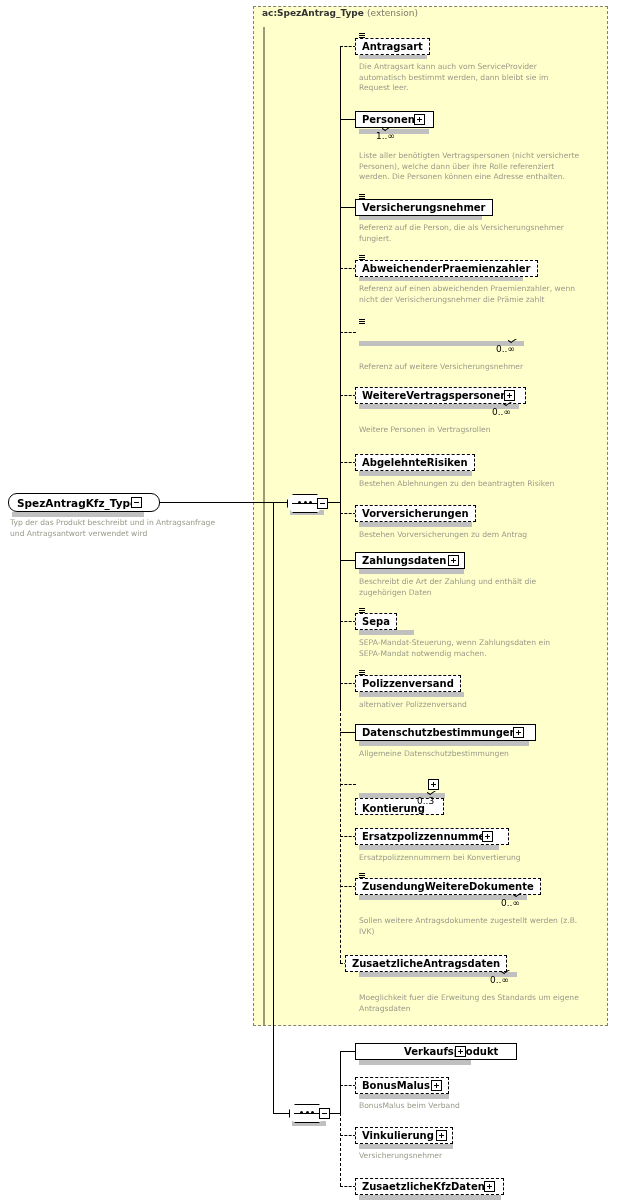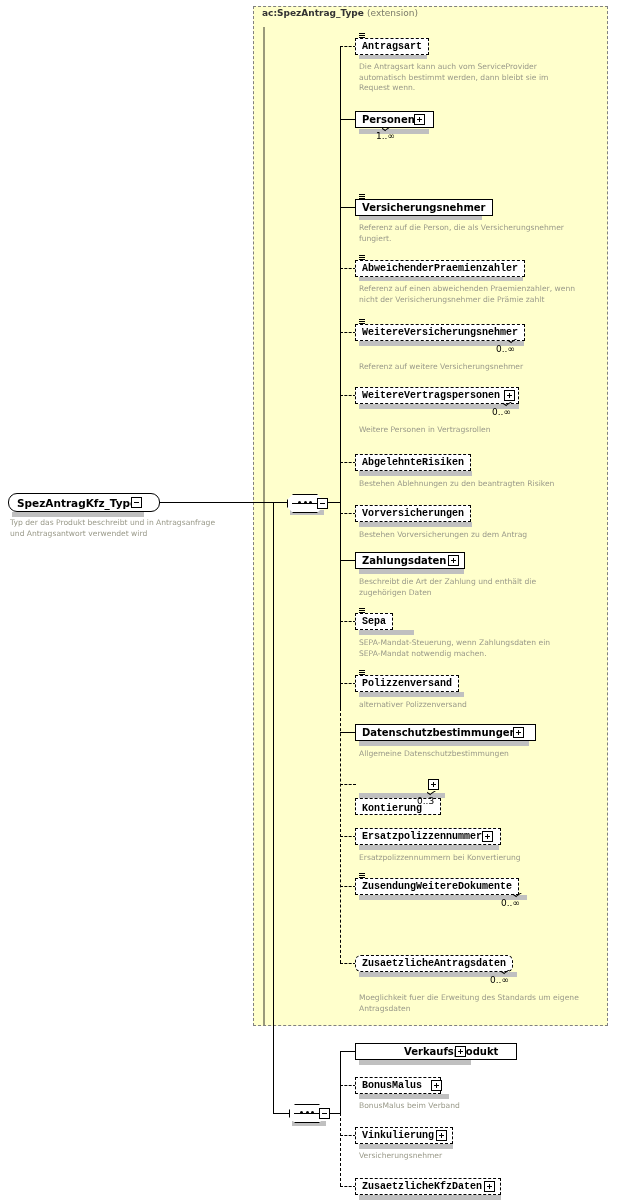--- a/index.html
+++ b/index.html
@@ -168,21 +168,21 @@
     display: flex;
     align-items: center;
     padding: 0 6px;
     font-size: 10px;
     font-weight: bold;
     color: #000000;
     white-space: nowrap;
     z-index: 5;
   }
   .el.required { border: 1.6px solid #000000; }
-  .el.optional { border: 1.5px dashed #000000; font-family: Liberation Mono, monospace; }
+  .el.optional { border: 1.5px dashed #000000; }
   .el-shadow {
     position: absolute;
     height: 5px;
     background: #c0c0c0;
     z-index: 1;
   }
 
   
   .attr-mark {
     position: absolute;
@@ -314,30 +314,33 @@
   <div class="el optional" style="left:355px; top:38px;">
     <span>Antragsart</span>
   </div>
   <div class="attr-mark" style="left:359px; top:33px;">
       <i></i>
       <i></i>
       <i></i>
     </div>
   <div class="doc" style="left:359px; top:62px; width:240px;">Die Antragsart kann auch vom ServiceProvider
 automatisch bestimmt werden, dann bleibt sie im
-Request wenn.</div>
+Request leer.</div>
 
   <div class="ln h-solid" style="left:340px; top:119px; width:16px;"></div>
   <div class="el-shadow" style="left:359px; top:129px; width:70px;"></div>
   <div class="el required" style="left:355px; top:111px; padding-right:18px;">
     <span>Personen</span>
   </div>
   <div class="toggle plus" style="left:414px; top:114px;"></div>
   <div class="repeat-chev" style="left:382px; top:127px;"></div>
   <div class="card" style="left:376px; top:131px;">1..∞</div>
+  <div class="doc" style="left:359px; top:151px; width:243px;">Liste aller benötigten Vertragspersonen (nicht versicherte
+Personen), welche dann über ihre Rolle referenziert
+werden. Die Personen können eine Adresse enthalten.</div>
 
   <div class="ln h-solid" style="left:340px; top:207px; width:16px;"></div>
   <div class="el-shadow" style="left:359px; top:215px; width:123px;"></div>
   <div class="el required" style="left:355px; top:199px;">
     <span>Versicherungsnehmer</span>
   </div>
   <div class="attr-mark" style="left:359px; top:194px;">
       <i></i>
       <i></i>
       <i></i>
@@ -353,23 +356,20 @@
   <div class="attr-mark" style="left:359px; top:255px;">
       <i></i>
       <i></i>
       <i></i>
     </div>
   <div class="doc" style="left:359px; top:284px; width:243px;">Referenz auf einen abweichenden Praemienzahler, wenn
 nicht der Verisicherungsnehmer die Prämie zahlt</div>
 
   <div class="ln h-dash" style="left:340px; top:332px; width:16px;"></div>
   <div class="el-shadow" style="left:359px; top:341px; width:165px;"></div>
-  <div class="el optional" style="left:355px; top:324px;">
-    <span>WeitereVersicherungsnehmer</span>
-  </div>
   <div class="attr-mark" style="left:359px; top:319px;">
       <i></i>
       <i></i>
       <i></i>
     </div>
   <div class="repeat-chev" style="left:508px; top:339px;"></div>
   <div class="card" style="left:496px; top:344px;">0..∞</div>
   <div class="doc" style="left:359px; top:362px; width:243px;">Referenz auf weitere Versicherungsnehmer</div>
 
   <div class="ln h-dash" style="left:340px; top:395px; width:16px;"></div>
@@ -460,24 +460,26 @@
   <div class="el optional" style="left:355px; top:878px;">
     <span>ZusendungWeitereDokumente</span>
   </div>
   <div class="attr-mark" style="left:359px; top:873px;">
       <i></i>
       <i></i>
       <i></i>
     </div>
   <div class="repeat-chev" style="left:513px; top:893px;"></div>
   <div class="card" style="left:501px; top:898px;">0..∞</div>
+  <div class="doc" style="left:359px; top:916px; width:243px;">Sollen weitere Antragsdokumente zugestellt werden (z.B.
+IVK)</div>
 
   <div class="ln h-dash" style="left:340px; top:963px; width:16px;"></div>
   <div class="el-shadow" style="left:359px; top:972px; width:158px;"></div>
-  <div class="el optional" style="left:355px; top:955px;border-radius:6px;">
+  <div class="el optional" style="left:345px; top:955px;">
     <span>ZusaetzlicheAntragsdaten</span>
   </div>
   <div class="repeat-chev" style="left:501px; top:970px;"></div>
   <div class="card" style="left:490px; top:975px;">0..∞</div>
   <div class="doc" style="left:359px; top:993px; width:243px;">Moeglichkeit fuer die Erweitung des Standards um eigene
 Antragsdaten</div>
 
   <div class="ln v-solid" style="left:273px; top:502px; height:611px;"></div>
   <div class="ln h-solid" style="left:273px; top:1113px; width:16px;"></div>
 

